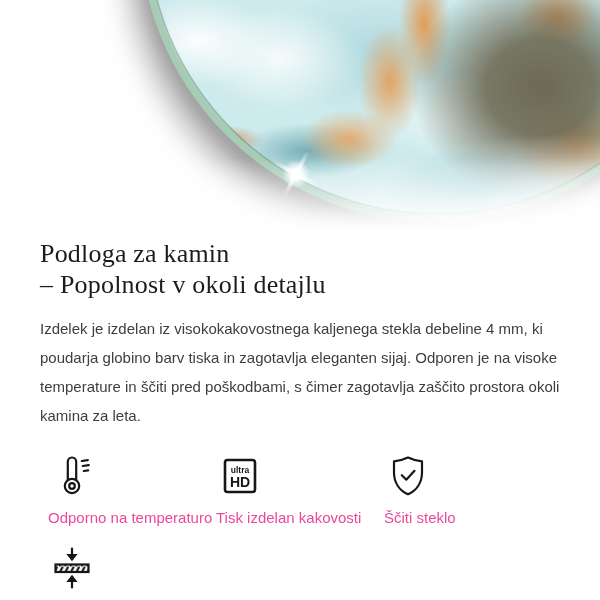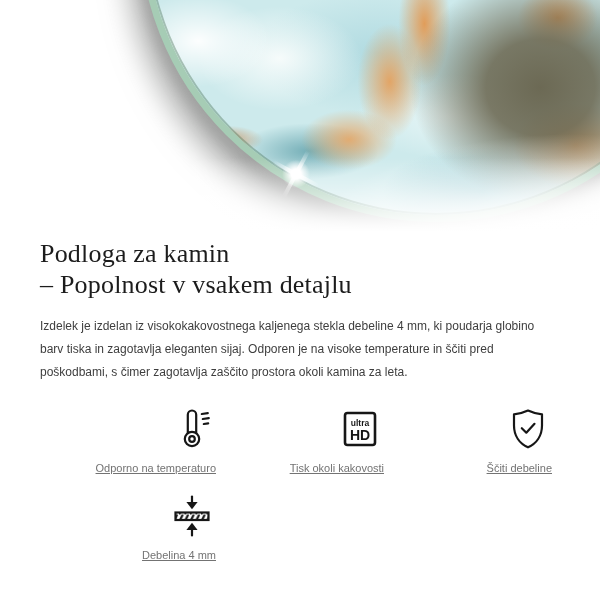--- a/index.html
+++ b/index.html
@@ -82,65 +82,64 @@
     font-size: 26px;
     line-height: 1.18;
     letter-spacing: 0.2px;
     color: #1c1c1c;
     margin: 7px 0 15px 0;
   }
   .page-title span { display: block; }
   .product-description {
     margin: 0;
     max-width: 527px;
-    font-size: 12px;
+    font-size: 15px;
     line-height: 1.92;
     color: #3e3e3e;
   }
 
   
   .features {
     margin-top: 21px;
     padding: 0 8px;
     display: grid;
     grid-template-columns: repeat(3, 1fr);
     row-gap: 18px;
   }
   .feature {
     display: flex;
     flex-direction: column;
-    align-items: flex-end;
+    align-items: flex-start;
   }
   .feature svg { width: 48px; height: 48px; display: block; }
   .feature .icon-stroke { stroke: #161616; fill: none; stroke-width: 2.2; stroke-linecap: round; stroke-linejoin: round; }
   .feature .icon-fill { fill: #161616; stroke: none; }
   .feature .icon-text { fill: #161616; font-family: "Liberation Sans", sans-serif; }
   .feature-label {
     margin-top: 9px;
-    font-size: 11px;
-    color: #737373;
+    font-size: 15px;
+    color: #ec4899;
     text-align: center;
-    text-decoration: underline;
   }
 </style>
 </head>
 <body>
 
 <div class="hero">
   <div class="glass-disc"></div>
   <div class="hero-fade"></div>
   <div class="sparkle">
     <div class="core"></div>
   </div>
 </div>
 
 <section class="content">
   <h1 class="page-title">
     <span>Podloga za kamin</span>
-    <span>– Popolnost v vsakem detajlu</span>
+    <span>– Popolnost v okoli detajlu</span>
   </h1>
   <p class="product-description">Izdelek je izdelan iz visokokakovostnega kaljenega stekla debeline 4 mm, ki poudarja globino barv tiska in zagotavlja eleganten sijaj. Odporen je na visoke temperature in ščiti pred poškodbami, s čimer zagotavlja zaščito prostora okoli kamina za leta.</p>
 
   <div class="features">
 
     <div class="feature">
       <svg viewBox="0 0 48 48">
         <path class="icon-stroke" d="M19.8 28.1 L19.8 9.7 A4.2 4.2 0 0 1 28.2 9.7 L28.2 28.1"></path>
         <circle class="icon-stroke" cx="24" cy="34" r="7.2"></circle>
         <circle class="icon-stroke" cx="24" cy="34" r="2.8"></circle>
@@ -150,29 +149,29 @@
       </svg>
       <span class="feature-label">Odporno na temperaturo</span>
     </div>
 
     <div class="feature">
       <svg viewBox="0 0 48 48">
         <rect class="icon-stroke" x="9" y="8" width="30" height="32" rx="2.5" style="stroke-width:2.6"></rect>
         <text class="icon-text" x="24" y="21" text-anchor="middle" font-size="8.5" font-weight="700">ultra</text>
         <text class="icon-text" x="24" y="35" text-anchor="middle" font-size="14" font-weight="800">HD</text>
       </svg>
-      <span class="feature-label">Tisk okoli kakovosti</span>
+      <span class="feature-label">Tisk izdelan kakovosti</span>
     </div>
 
     <div class="feature">
       <svg viewBox="0 0 48 48">
         <path class="icon-stroke" d="M24 5.5 C28.5 7.6 33.5 9 38 9.3 L38 20.5 C38 30.8 32.3 38.6 24 42.3 C15.7 38.6 10 30.8 10 20.5 L10 9.3 C14.5 9 19.5 7.6 24 5.5 Z"></path>
         <path class="icon-stroke" d="M17.8 23.2 L22.3 27.7 L30.5 18.8"></path>
       </svg>
-      <span class="feature-label">Ščiti debeline</span>
+      <span class="feature-label">Ščiti steklo</span>
     </div>
 
 
 
     <div class="feature">
       <svg viewBox="0 0 48 48">
         <defs>
           <pattern id="hatchPat" patternUnits="userSpaceOnUse" width="5.5" height="7.5">
             <path d="M0 7.5 L3.8 0" stroke="#161616" stroke-width="2.2" fill="none"></path>
           </pattern>

